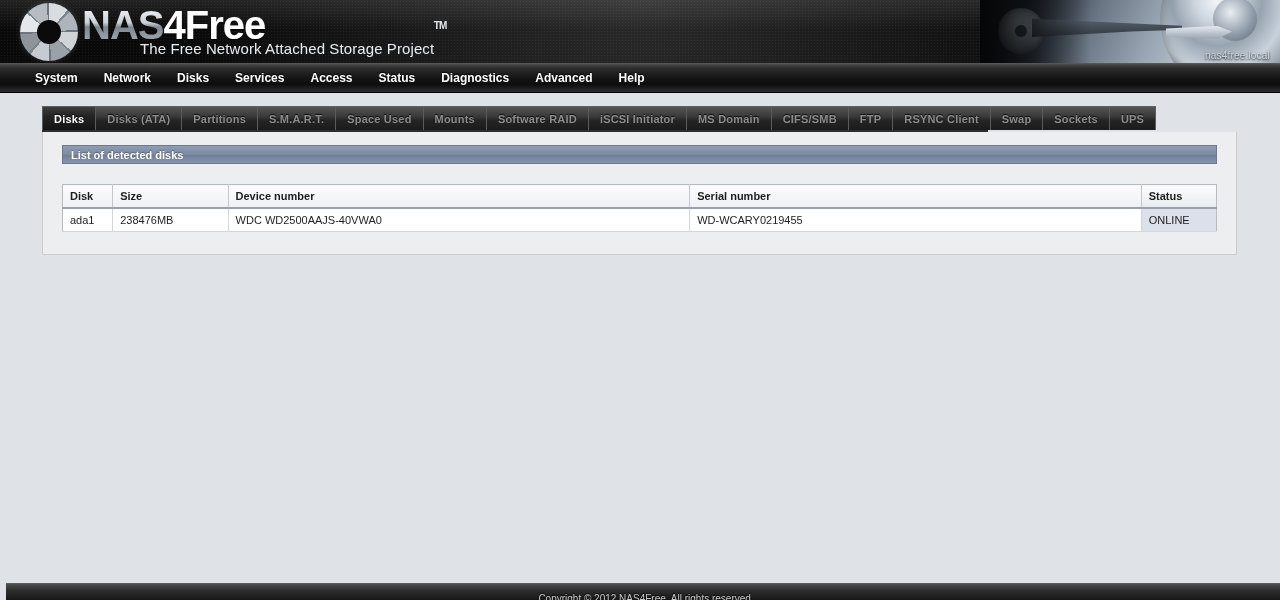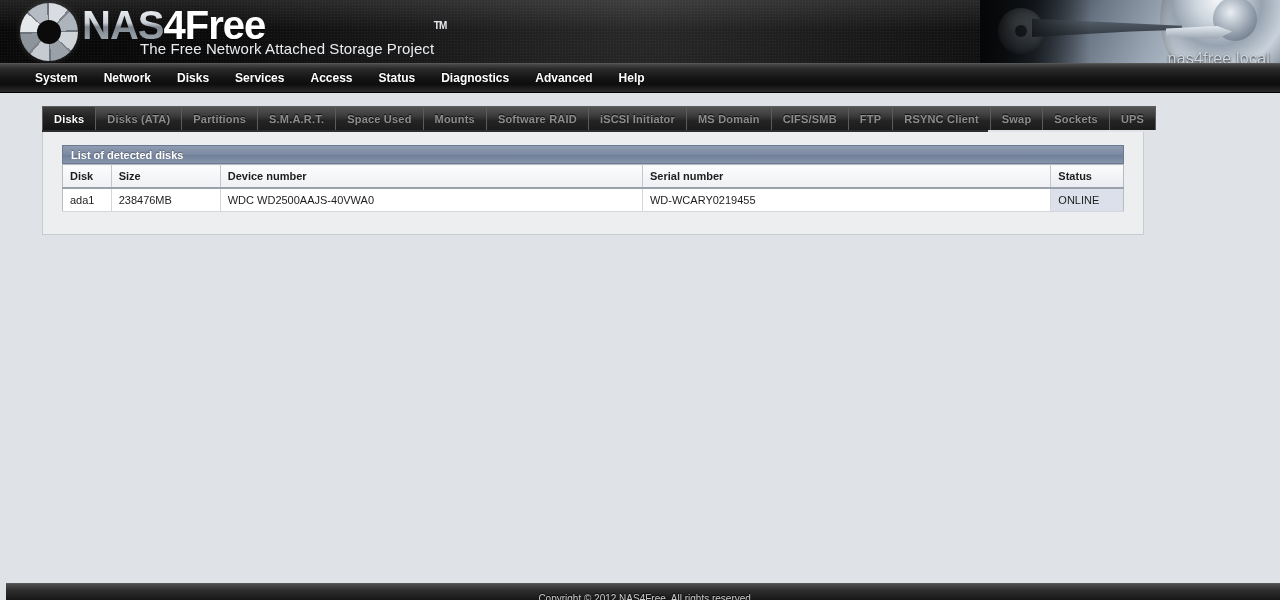--- a/index.html
+++ b/index.html
@@ -88,21 +88,21 @@
     background: linear-gradient(180deg, #e4eaf0, #9aa5b1);
     clip-path: polygon(0% 20%, 78% 0%, 100% 42%, 78% 100%, 0% 80%);
   }
   #hdd-photo .shade {
     position: absolute; left:0; top:0; width:110px; height:100%;
     background: linear-gradient(90deg, #050607 0%, rgba(10,12,14,0.75) 45%, rgba(10,12,14,0) 100%);
   }
   #hostname {
     position: absolute;
     right: 10px; top: 50px;
-    font-size: 16px;
+    font-size: 10px;
     color: #cfd6dd;
     text-shadow: 0 1px 2px rgba(0,0,0,0.9);
     z-index: 5;
     letter-spacing: 0.2px;
   }
 
   
   #logo-wrap {
     position: absolute;
     left: 20px; top: 3px;
@@ -241,21 +241,21 @@
   }
   .tab:first-child { border-left: 1px solid #5b5b5b; }
   .tab.active {
     color: #ffffff;
     background: linear-gradient(180deg, #3c3c3c 0%, #242424 40%, #141414 100%);
   }
 
   
   #panel {
     margin: 0 0 0 42px;
-    width: 1102px;
+    width: 1195px;
     background: #eceef0;
     border: 1px solid #c8ccd1;
     border-top: none;
     padding: 13px 19px 22px 19px;
   }
   .section-head {
     height: 19px;
     line-height: 19px;
     background: linear-gradient(180deg, #8f9cb2 0%, #7c8aa2 50%, #6f7e97 51%, #8695ac 100%);
     border: 1px solid #6b7a92;
@@ -264,21 +264,21 @@
     font-weight: bold;
     padding-left: 8px;
     text-shadow: 0 -1px 1px rgba(0,0,0,0.35);
   }
 
   table.listr {
     width: 100%;
     border-collapse: collapse;
     background: #ffffff;
     font-size: 11px;
-    margin-top: 0;
+    margin-top: 20px;
     border: 1px solid #b7bcc3;
   }
   table.listr th {
     text-align: left;
     font-size: 11px;
     font-weight: bold;
     color: #1d1d1d;
     padding: 5px 7px;
     background: linear-gradient(180deg, #fcfcfd 0%, #eef0f3 100%);
     border-right: 1px solid #c3c8ce;

